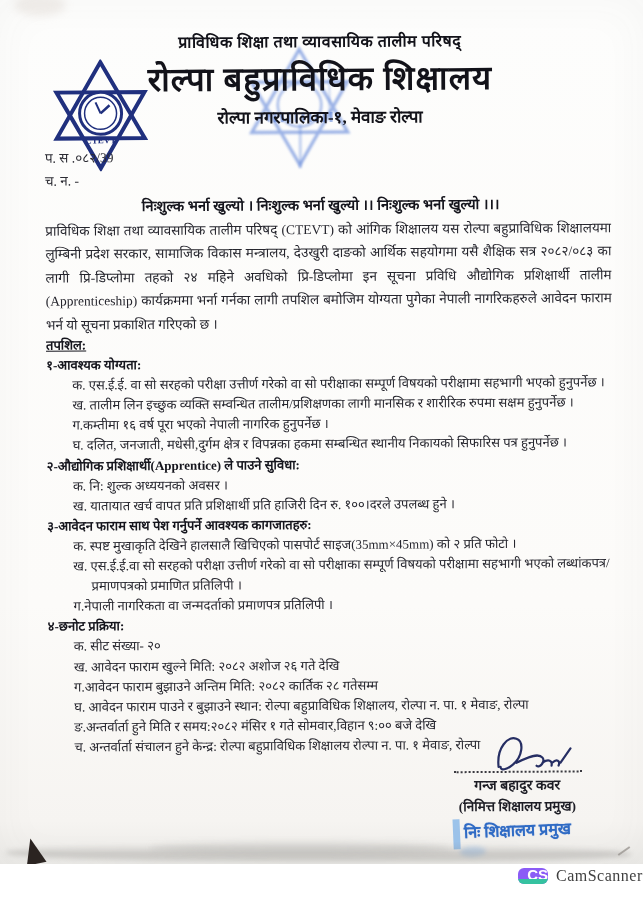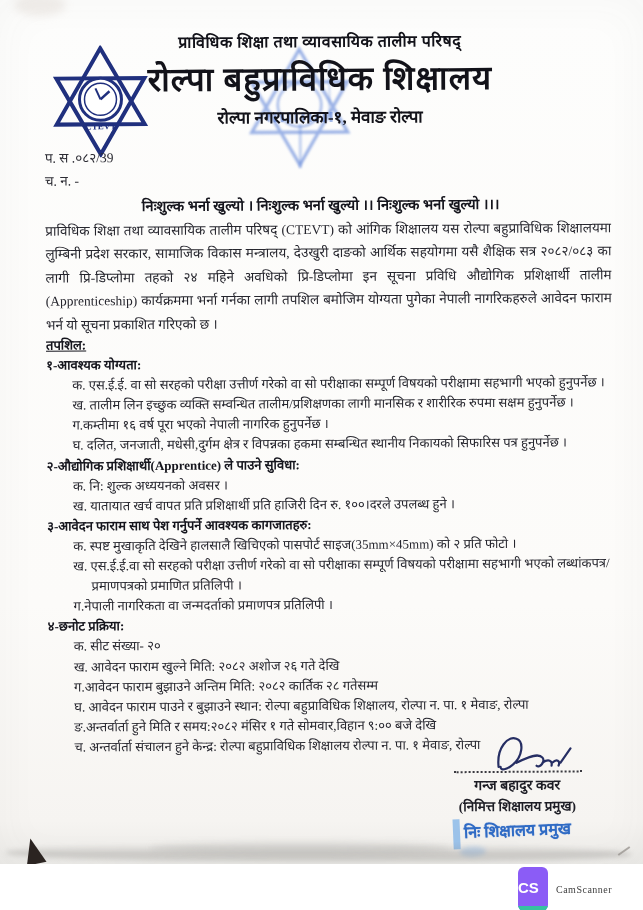--- a/index.html
+++ b/index.html
@@ -18,21 +18,21 @@
 
   .smudge-topleft { position:absolute; left:14px; top:-6px; width:52px; height:22px;
     background:#cfc4bb; opacity:.28; border-radius:50%; filter:blur(4px); }
 
   
   .header { position:absolute; left:0; top:30px; width:100%; text-align:center; color:#121219; }
   .council { font-size:16px; font-weight:bold; letter-spacing:.5px; }
   .school  { font-size:33px; font-weight:bold; margin-top:3px; letter-spacing:1px; }
   .address { font-size:17px; font-weight:bold; margin-top:5px; }
 
-  .logo { position:absolute; left:52px; top:44px; width:100px; height:112px; }
+  .logo { position:absolute; left:52px; top:58px; width:100px; height:112px; }
 
   .stamp-header { position:absolute; left:246px; top:46px; width:110px; height:122px;
     opacity:.55; filter:blur(1px); pointer-events:none; }
   .stamp-dots { position:absolute; left:268px; top:112px; width:70px; height:10px; opacity:.5;
     background:repeating-linear-gradient(90deg,#4a74d4 0 3px,transparent 3px 7px);
     filter:blur(.6px); border-radius:4px; pointer-events:none; }
   .stamp-drip1 { position:absolute; left:300px; top:124px; width:3px; height:44px;
     background:#5b84da; opacity:.35; filter:blur(.8px); pointer-events:none; }
   .stamp-drip2 { position:absolute; left:330px; top:60px; width:2px; height:60px;
     background:#5b84da; opacity:.3; filter:blur(.8px); pointer-events:none; }
@@ -73,26 +73,26 @@
   .edge-shadow2 { position:absolute; left:150px; bottom:10px; width:300px; height:12px;
     background:rgba(150,148,144,.22); border-radius:50%; filter:blur(3px); }
   .corner-triangle { position:absolute; left:24px; bottom:0; width:0; height:0;
     border-left:9px solid transparent; border-right:11px solid transparent;
     border-bottom:26px solid #2b2421; transform:rotate(-12deg); }
   .right-nick { position:absolute; right:12px; bottom:12px; width:14px; height:2px;
     background:#9a9691; transform:rotate(-35deg); opacity:.8; }
 
   
   .watermark { position:absolute; left:518px; top:867px; display:flex; align-items:center; }
-  .cs-badge { position:relative; width:30px; height:44px; border-radius:6px; background:#8b5cf6;
-    display:flex; align-items:center; justify-content:flex-start; overflow:hidden; }
+  .cs-badge { position:relative; width:30px; height:16px; border-radius:6px; background:#8b5cf6;
+    display:flex; align-items:center; justify-content:flex-end; overflow:hidden; }
   .cs-badge span { color:#ffffff; font-family:"Liberation Sans", sans-serif;
     font-weight:bold; font-size:15px; margin-top:-4px; }
   .cs-teal { position:absolute; left:0; bottom:0; width:100%; height:5px; background:#35c2a0; }
-  .cs-label { margin-left:8px; font-size:10px; color:#3f3f3f; letter-spacing:.5px; }
+  .cs-label { margin-left:8px; font-size:16px; color:#3f3f3f; letter-spacing:.5px; }
 </style>
 </head>
 <body>
 
 <div class="canvas">
 
   <div class="paper">
     <div class="smudge-topleft"></div>
 
     <div class="tilt">

